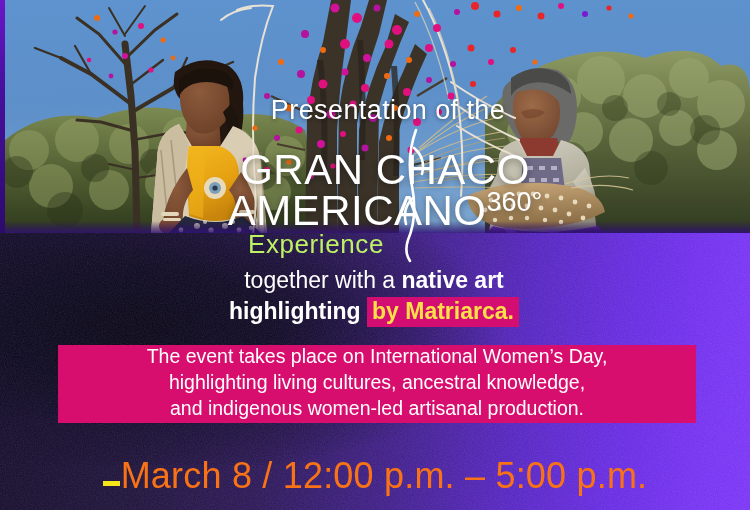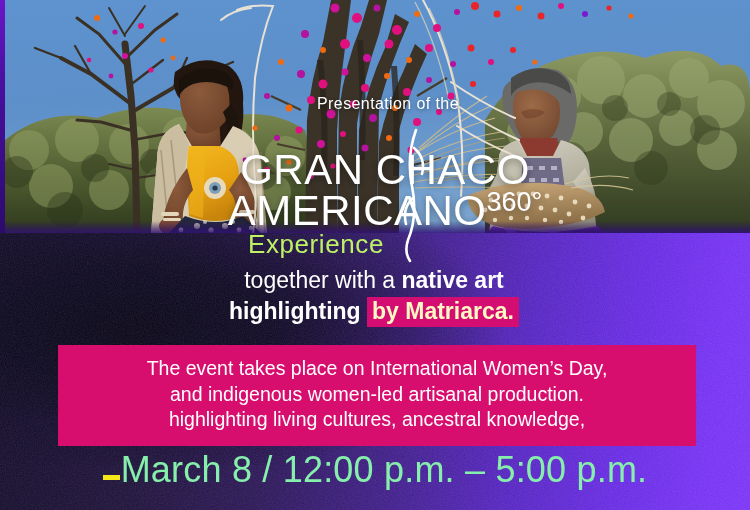--- a/index.html
+++ b/index.html
@@ -92,21 +92,21 @@
     inset: 0;
     z-index: 10;
   }
 
   .kicker {
     position: absolute;
     left: 0; right: 0;
     top: 95px;
     text-align: center;
     color: #ffffff;
-    font-size: 16px;
+    font-size: 27px;
     font-weight: 400;
     letter-spacing: 0.4px;
     text-shadow: 0 1px 4px rgba(0,0,0,0.45);
     padding-left: 26px;
   }
 
   .title {
     position: absolute;
     left: 0; right: 0;
     top: 150px;
@@ -158,59 +158,59 @@
     padding-left: 14px;
     color: #ffffff;
     font-size: 23px;
     line-height: 1.26;
     font-weight: 400;
   }
   .together .b { font-weight: 700; }
   .together .hl {
     font-weight: 700;
     background: #d40d72;
-    color: #fef9c3;
+    color: #fde047;
     padding: 1px 5px 3px 5px;
     box-decoration-break: clone;
     -webkit-box-decoration-break: clone;
   }
   .together .l2 { display: block; margin-top: 2px; }
 
   
   .pinkbox {
     position: absolute;
     left: 58px;
     top: 345px;
     width: 638px;
-    height: 101px;
+    height: 78px;
     background: #d80e6f;
     z-index: 12;
     display: flex;
     align-items: center;
     justify-content: center;
   }
   .pinkbox .inner {
     text-align: center;
     color: #ffffff;
     font-size: 19.5px;
     line-height: 1.33;
     font-weight: 400;
     padding: 0 14px 2px 14px;
   }
   .pinkbox .inner span { display: block; white-space: nowrap; }
 
   
   .dateline {
     position: absolute;
     left: 0; right: 0;
-    bottom: 19px;
+    bottom: 13px;
     text-align: center;
     z-index: 13;
     padding-left: 0;
-    color: #86efac;
+    color: #f97316;
     font-size: 36px;
     font-weight: 400;
     letter-spacing: 0.2px;
     white-space: nowrap;
   }
   .dateline .ul {
     display: inline-block;
     width: 17px;
     height: 5px;
     background: #f5e61a;
@@ -623,22 +623,22 @@
     <div class="experience">Experience</div>
 
     <div class="together">
       <span>together with a </span><span class="b">native art</span>
       <span class="l2"><span class="b">highlighting</span> <span class="hl">by Matriarca.</span></span>
     </div>
 
     <div class="pinkbox">
       <div class="inner">
         <span>The event takes place on International Women’s Day,</span>
+        <span>highlighting living cultures, ancestral knowledge,</span>
         <span>and indigenous women-led artisanal production.</span>
-        <span>highlighting living cultures, ancestral knowledge,</span>
       </div>
     </div>
 
     <div class="dateline">
       <span class="ul"></span><span>March 8 / 12:00 p.m. – 5:00 p.m.</span>
     </div>
 
   </div>
 </div>
 

